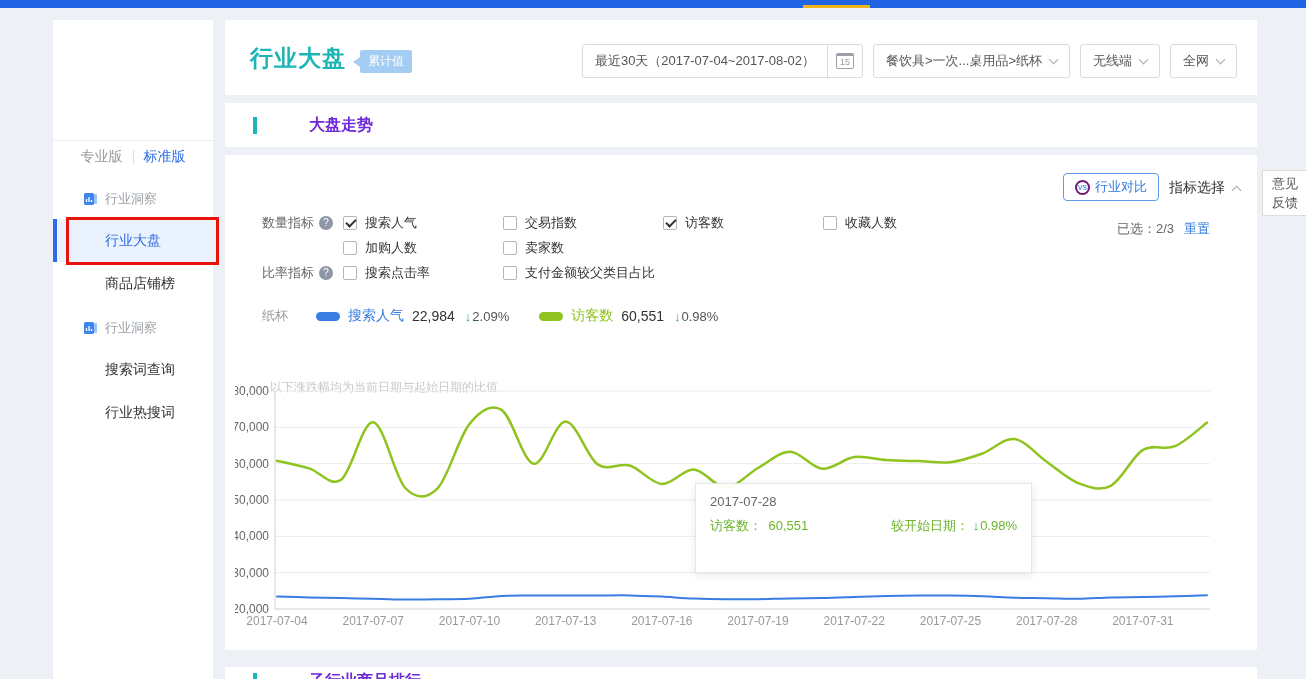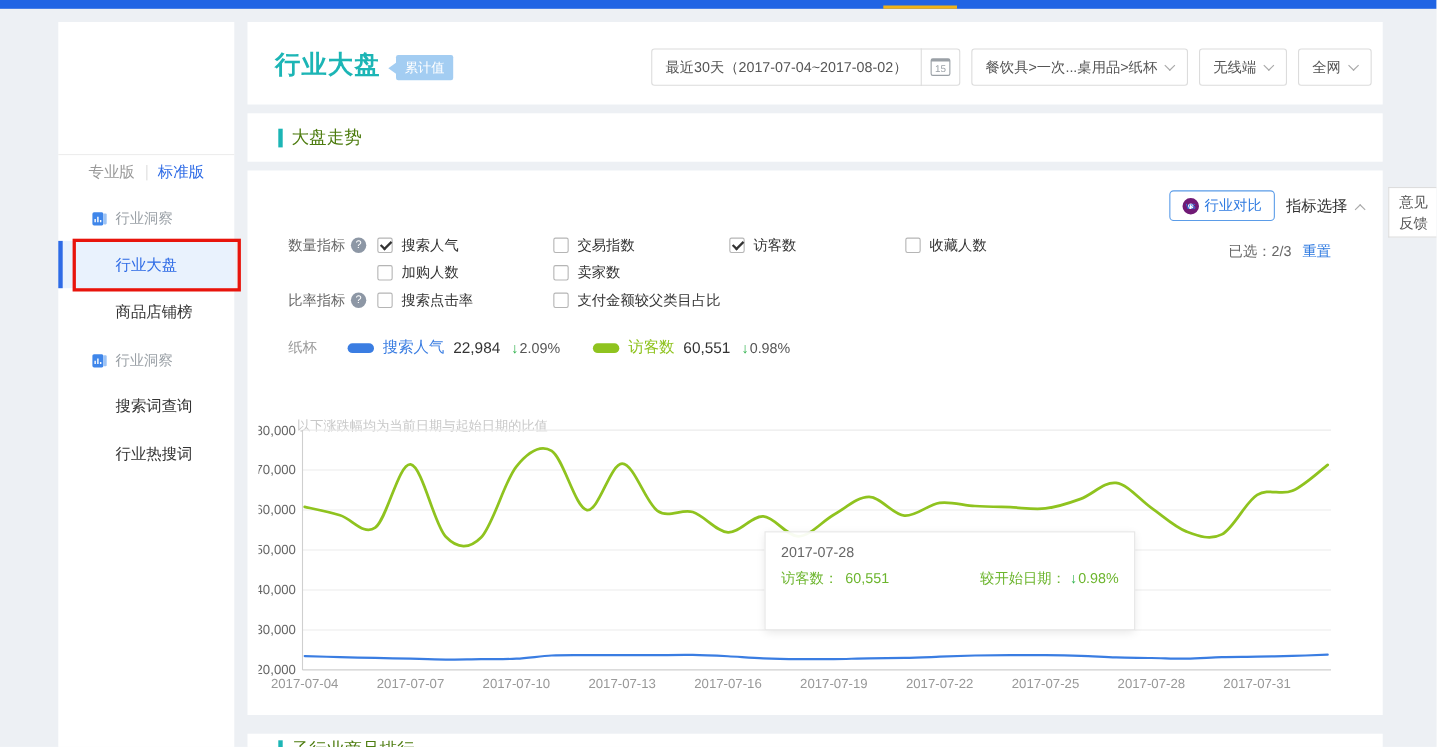--- a/index.html
+++ b/index.html
@@ -27,39 +27,39 @@
   .m-item.active .active-bar { position:absolute; left:0; top:0; width:4px; height:100%; background:#2e6be6; }
   .red-annotation { position:absolute; left:13px; top:197px; width:153px; height:48px; border:3px solid #e8140c; z-index:5; pointer-events:none; }
 
   
   .card { position:absolute; background:#fff; }
   .header-card { left:225px; top:20px; width:1032px; height:75px; }
   .page-title { position:absolute; left:25px; top:23px; font-size:23px; font-weight:bold; color:#1cb5b5; letter-spacing:1px; }
   .badge-wrap { position:absolute; left:128px; top:30px; display:flex; align-items:center; }
   .badge-arrow { width:0; height:0; border-top:5px solid transparent; border-bottom:5px solid transparent; border-right:7px solid #a3cdf2; }
   .badge { background:#a3cdf2; color:#fff; font-size:12px; padding:3px 8px; border-radius:2px; }
-  .controls { position:absolute; right:10px; top:24px; display:flex; gap:10px; font-size:13px; color:#555; }
+  .controls { position:absolute; right:20px; top:24px; display:flex; gap:10px; font-size:13px; color:#555; }
   .ctl { height:34px; border:1px solid #dcdcdc; border-radius:3px; background:#fff; display:flex; align-items:center; cursor:pointer; }
   .ctl-date-text { padding:0 12px; }
   .ctl-date-sep { width:1px; height:34px; background:#dcdcdc; }
   .cal-cell { width:34px; display:flex; justify-content:center; }
   .cal-icon { width:18px; height:16px; border:1px solid #9aa0a6; border-top-width:3px; border-radius:2px; font-size:9px; color:#9aa0a6; display:flex; align-items:center; justify-content:center; }
   .ctl-select { padding:0 12px; gap:8px; }
   .caret { width:7px; height:7px; border-right:1px solid #a9a9a9; border-bottom:1px solid #a9a9a9; transform:rotate(45deg); margin-top:-4px; }
   .caret.up { transform:rotate(-135deg); margin-top:4px; }
 
   
   .section-strip { left:225px; top:103px; width:1032px; height:44px; display:flex; align-items:center; padding-left:28px; }
   .teal-bar { width:4px; height:17px; background:#1cb5b5; margin-right:8px; }
-  .section-title { font-size:16px; font-weight:normal; color:#4d7c0f; }
+  .section-title { font-size:16px; font-weight:bold; color:#6d28d9;margin-left:44px; }
 
   
   .chart-card { left:225px; top:155px; width:1032px; height:495px; }
   .compare-btn { position:absolute; left:838px; top:18px; width:96px; height:28px; border:1px solid #5b9ce8; border-radius:4px; color:#2e7ae0; font-size:13px; display:flex; align-items:center; justify-content:center; gap:5px; background:#fff; cursor:pointer; }
-  .vs-circle { width:15px; height:15px; border:5px solid #701a75; border-radius:50%; font-size:9px; display:flex; align-items:center; justify-content:center; }
+  .vs-circle { width:15px; height:15px; border:2px solid #701a75; border-radius:50%; font-size:9px; display:flex; align-items:center; justify-content:center; }
   .metric-select { position:absolute; left:944px; top:24px; display:flex; align-items:center; gap:8px; font-size:14px; color:#333; cursor:pointer; }
   .metrics { position:absolute; left:37px; top:58px; font-size:13px; }
   .metric-row { display:flex; margin-bottom:5px; }
   .metric-label { width:81px; color:#666; display:flex; align-items:flex-start; gap:5px; height:20px; line-height:20px; }
   .help-icon { width:14px; height:14px; margin-top:3px; border-radius:50%; background:#8d97a5; color:#fff; font-size:10px; display:inline-flex; align-items:center; justify-content:center; }
   .opt-grid { display:grid; grid-template-columns:repeat(4,160px); row-gap:5px; }
   .opt { display:flex; align-items:center; gap:8px; height:20px; cursor:pointer; color:#333; }
   .cb { position:relative; width:14px; height:14px; border:1px solid #b5b5b5; border-radius:2px; background:#fff; flex:none; }
   .cb.checked::after { content:""; position:absolute; left:2px; top:2px; width:8px; height:4px; border-left:2px solid #333; border-bottom:2px solid #333; transform:rotate(-45deg); }
   .selected-info { position:absolute; right:47px; top:65px; font-size:13px; color:#666; display:flex; gap:10px; }

